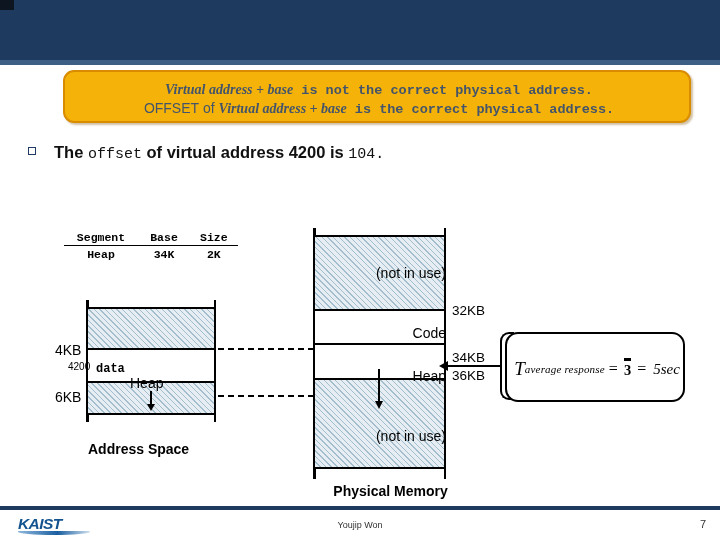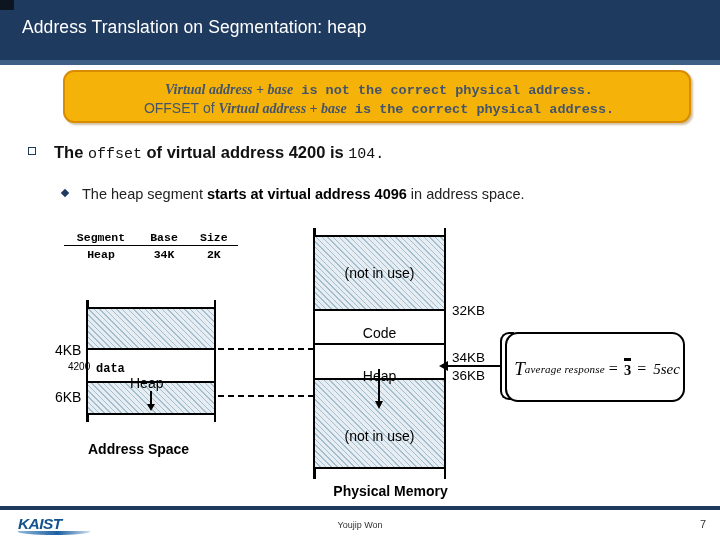--- a/index.html
+++ b/index.html
@@ -156,21 +156,21 @@
   .pm-b3 { top: 116px; height: 35px; background: #fff; }
   .pm-b4 { top: 151px; height: 89px; }
   .pm-line { position: absolute; left: 0; width: 133px; height: 2.2px; background: #000; }
   .pml-0 { top: 7px; }
   .pml-32 { top: 81px; }
   .pml-34 { top: 115px; }
   .pml-36 { top: 150px; }
   .pml-bot { top: 239px; }
 
   .pm-text {
-    position: absolute; left: 313px; width: 133px; text-align: center;
+    position: absolute; left: 313px; width: 133px; text-align: right;
     font-size: 14px; color: #000;
   }
   .pm-notinuse1 { top: 265px; }
   .pm-code { top: 325px; }
   .pm-heap { top: 368px; }
   .pm-notinuse2 { top: 428px; }
 
   .pm-arrow {
     position: absolute; left: 378px; top: 369px; width: 2px; height: 33px; background: #000;
   }
@@ -253,42 +253,37 @@
     font-size: 11px; color: #333;
   }
 </style>
 </head>
 <body>
 
 <div class="slide">
 
   <div class="header">
     <div class="header-notch"></div>
-    <div class="title">Address Translation on Segmentation: heap</div>
   </div>
   <div class="header-accent"></div>
 
   <div class="callout">
     <div class="callout-line cl1">
       <span class="mi">Virtual address + base</span><span class="mo">&nbsp;</span><span class="mo">is not the correct physical address.</span>
     </div>
     <div class="callout-line cl2">
       <span class="ms">OFFSET</span><span class="ms">&nbsp;</span><span class="ms">of</span><span class="ms">&nbsp;</span><span class="mi">Virtual address + base</span><span class="mo">&nbsp;</span><span class="mo">is the correct physical address.</span>
     </div>
   </div>
 
   <div class="b1">
     <div class="b1-marker"></div>
     <div class="b1-text"><b>The </b><span class="code">offset</span><b> of virtual address 4200 is </b><span class="code">104</span><span class="code">.</span></div>
   </div>
 
-  <div class="b2">
-    <div class="b2-marker"></div>
-    <div class="b2-text"><span>The heap segment </span><b>starts at virtual address 4096</b><span> in address space.</span></div>
-  </div>
 
   <div class="seg-table">
     <table>
       <thead>
         <tr>
           <th class="c1">Segment</th>
           <th class="c2">Base</th>
           <th class="c3">Size</th>
         </tr>
       </thead>

